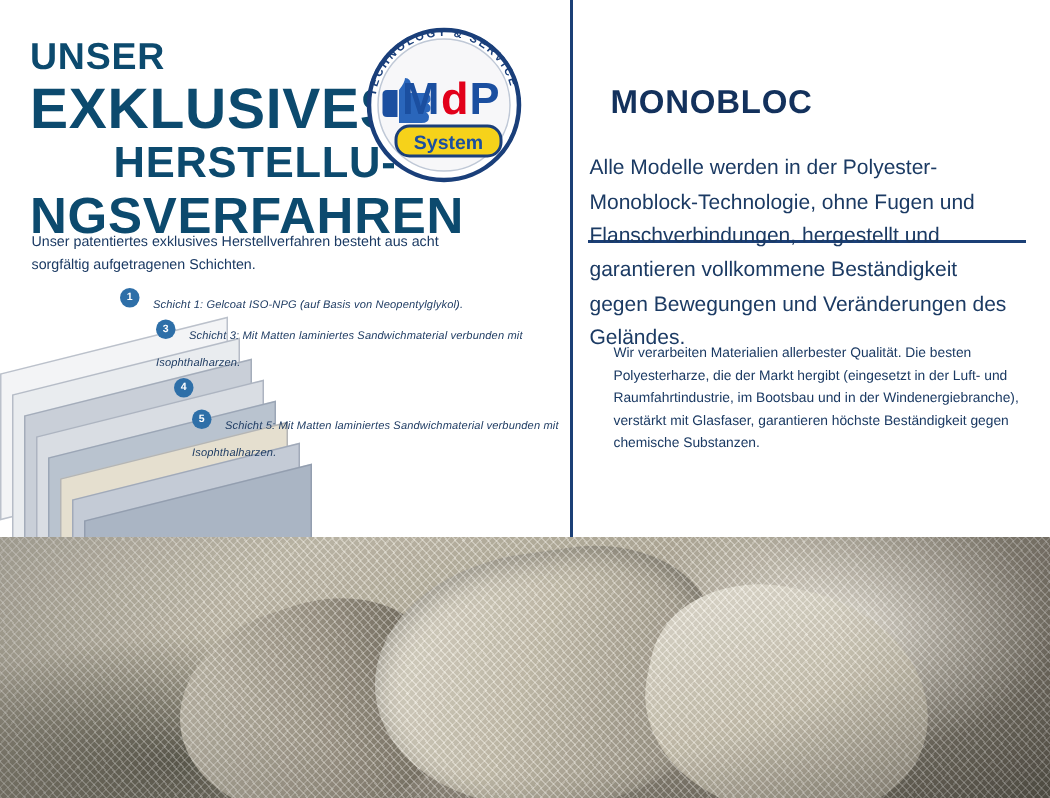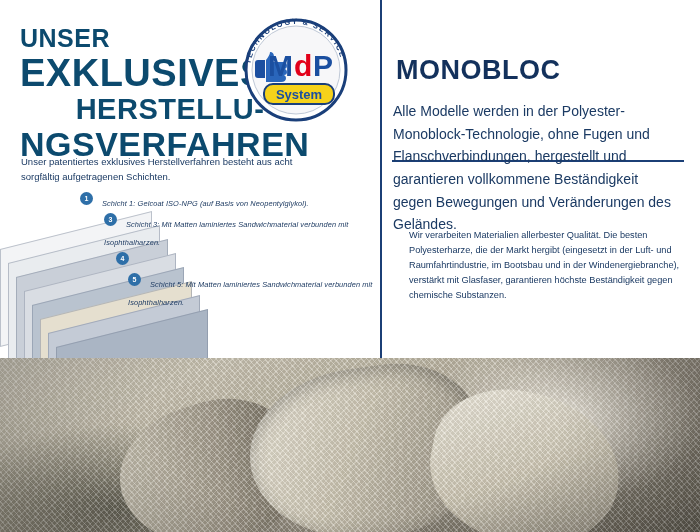--- a/index.html
+++ b/index.html
@@ -130,22 +130,22 @@
     left: 392px; top: 0;
     width: 296px; height: 360px;
   }
   .r-title {
     color: #13315c;
     font-weight: bold;
     letter-spacing: 0.5px;
   }
   .r-title.one {
     position: absolute;
-    left: 4px; top: 55px;
-    font-size: 27px;
+    left: 15px; top: 55px;
+    font-size: 22px;
   }
   .r-body.one {
     position: absolute;
     left: 1px; top: 100px;
     width: 285px;
     font-size: 14px;
     color: #1b3a63;
     line-height: 1.62;
   }
   .r-title.two {

